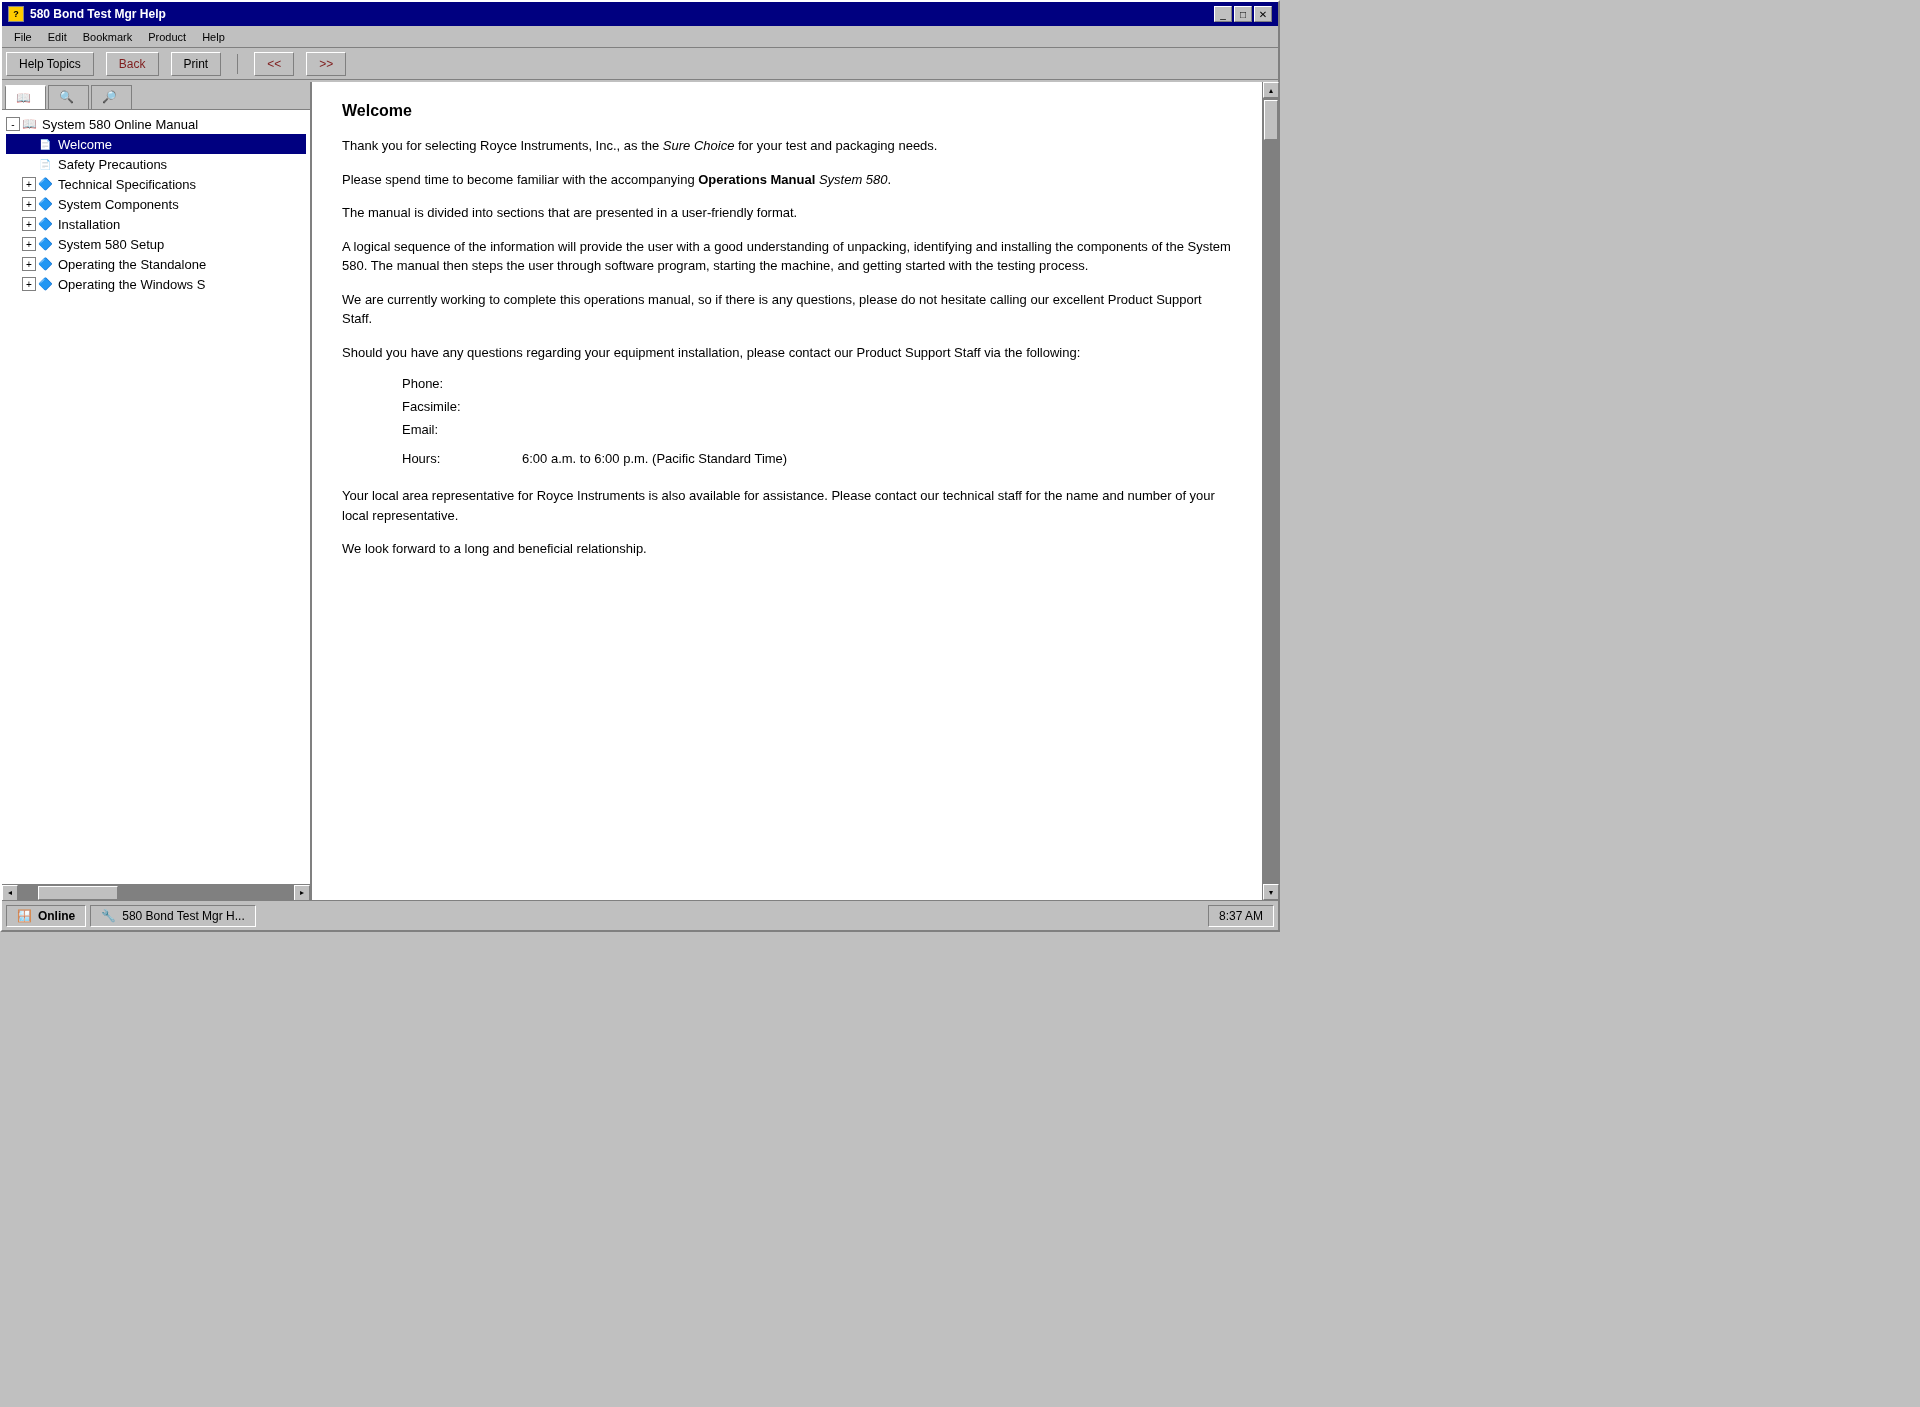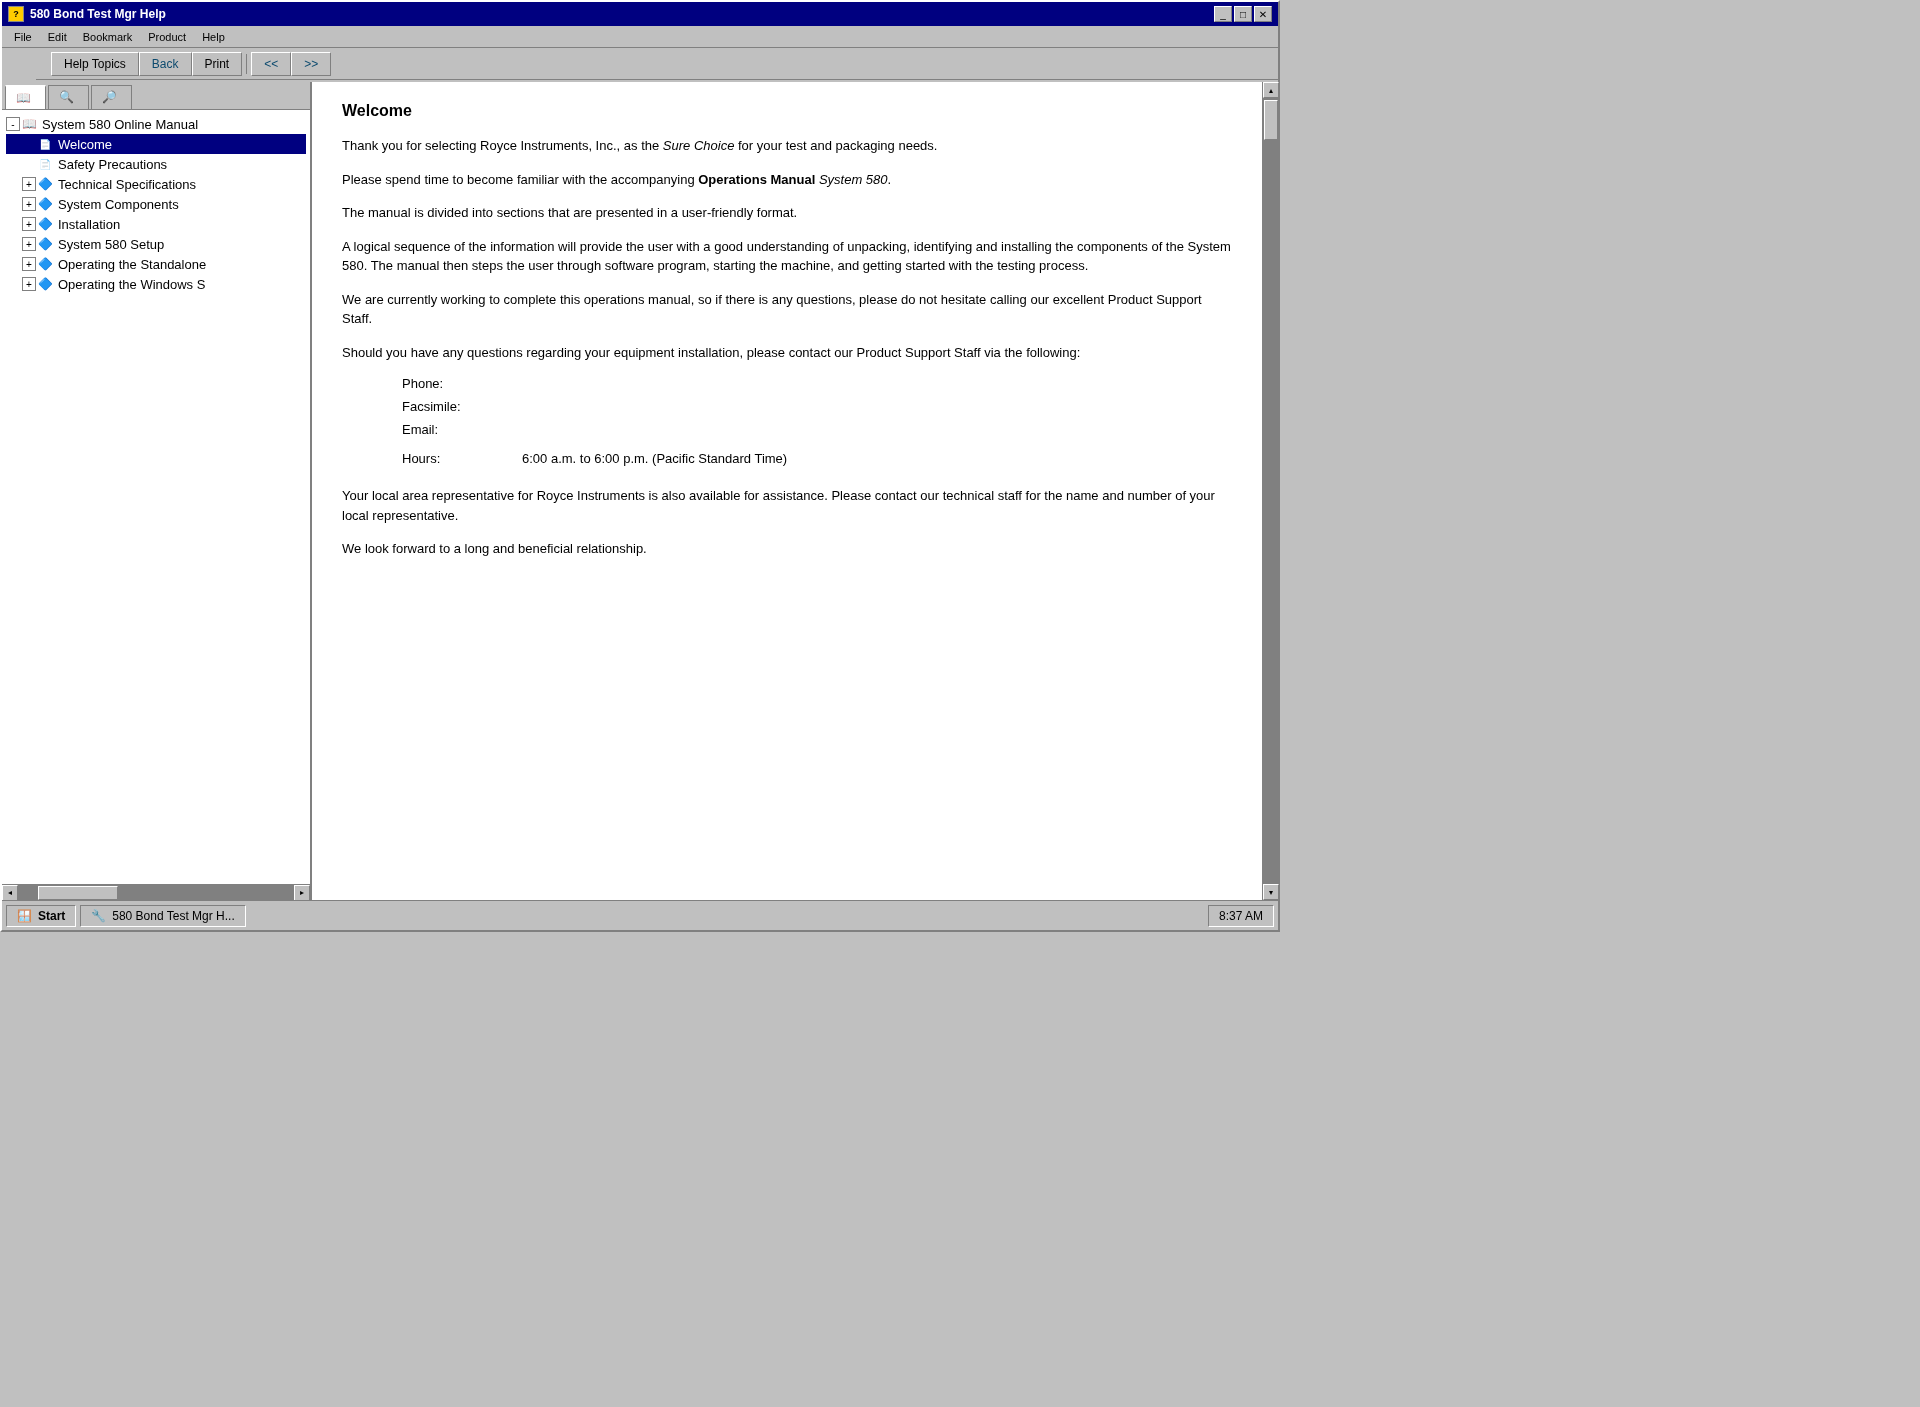--- a/index.html
+++ b/index.html
@@ -72,39 +72,38 @@
       padding: 2px 8px;
       font-size: 11px;
       cursor: pointer;
     }
 
     
     .toolbar {
       background: #c0c0c0;
       display: flex;
       align-items: center;
-      padding: 3px 15px;
-      gap: 0;
+      padding: 3px 4px;
+      gap: 12px;
       border-bottom: 1px solid #808080;
       height: 32px;
-      margin-left: 34px;
     }
     .toolbar-btn {
       padding: 2px 12px;
       background: #c0c0c0;
       border: 1px solid;
       border-color: #fff #808080 #808080 #fff;
       font-size: 12px;
       cursor: pointer;
       height: 24px;
       display: flex;
       align-items: center;
     }
     .toolbar-btn.disabled {
-      color: #0c4a6e;
+      color: #7f1d1d;
     }
     .toolbar-separator {
       width: 1px;
       height: 20px;
       background: #808080;
       margin: 0 4px;
     }
 
     
     .sidebar {
@@ -513,21 +512,21 @@
           <div class="scrollbar-thumb"></div>
         </div>
         <div class="scrollbar-btn">▾</div>
       </div>
     </div>
   </div>
 
   <div class="statusbar">
     <div class="statusbar-start">
       <span>🪟</span>
-      <span>Start</span>
+      <span>Online</span>
     </div>
     <div class="statusbar-taskitem">
       <span>🔧</span>
       <span>580 Bond Test Mgr H...</span>
     </div>
     <div class="statusbar-time">8:37 AM</div>
   </div>
 </div>
 
 </body></html>

